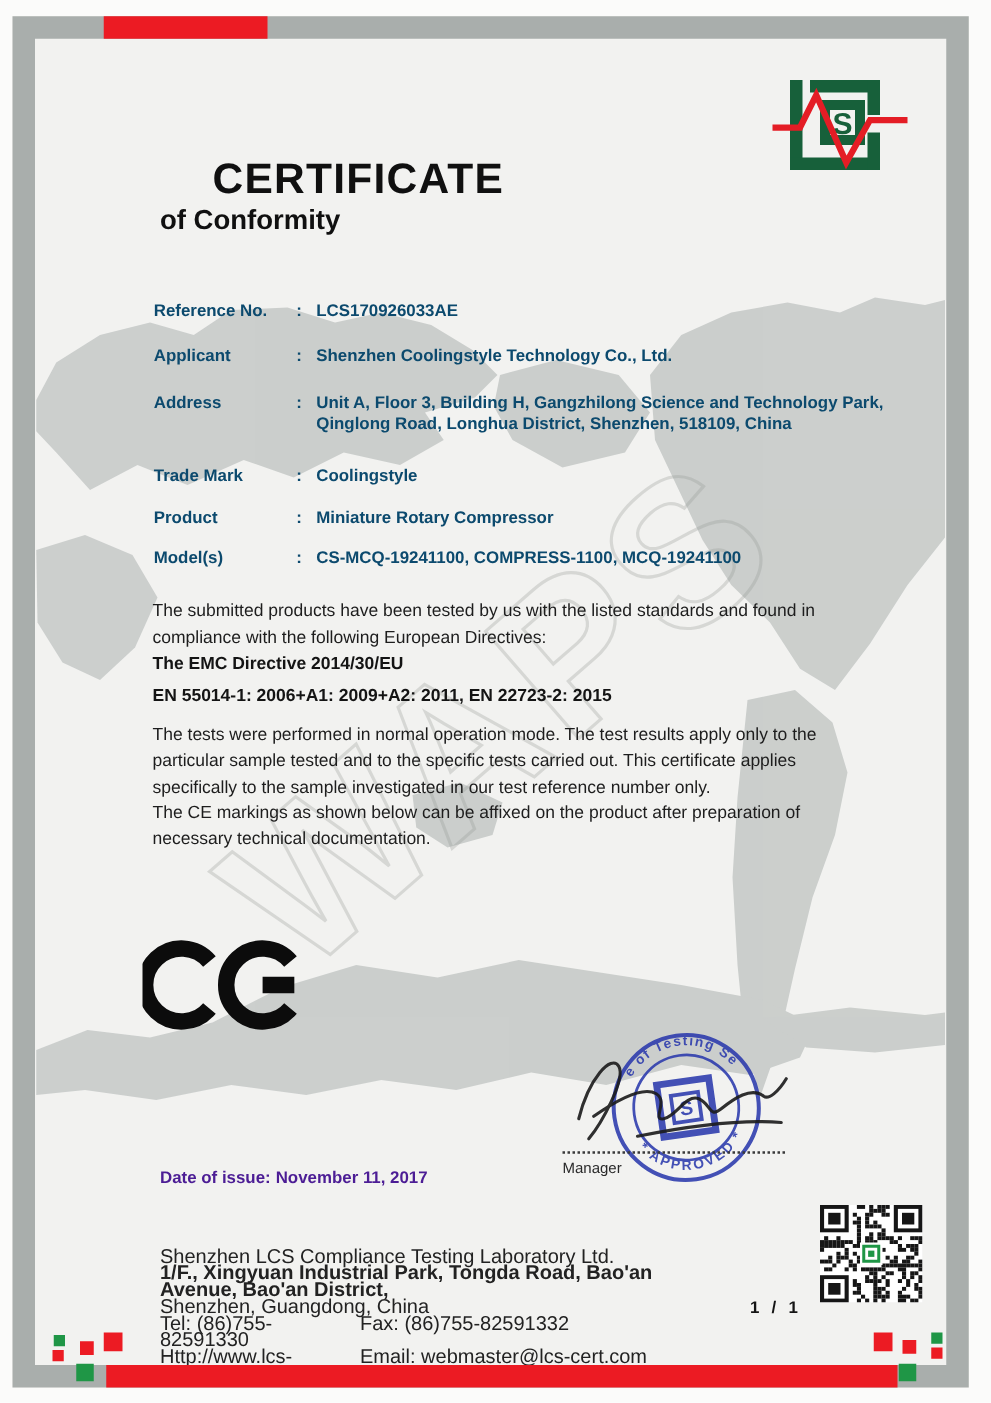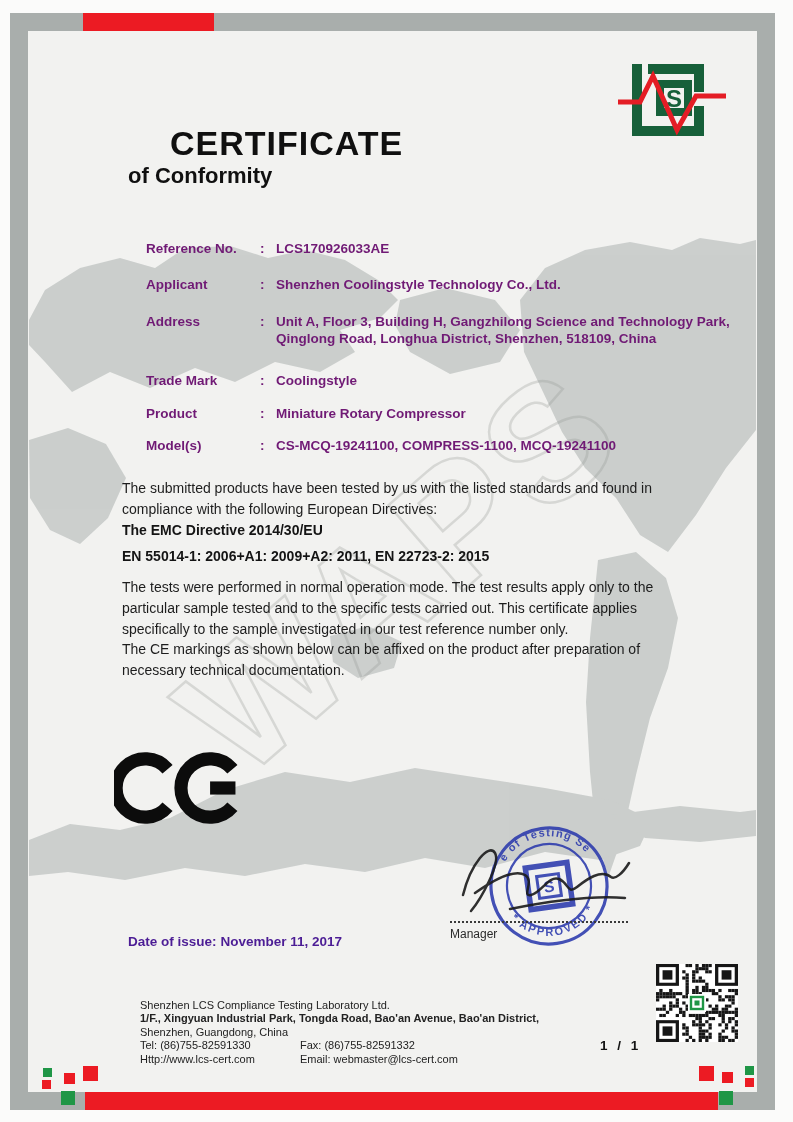--- a/index.html
+++ b/index.html
@@ -27,21 +27,21 @@
   .sq { position:absolute; z-index:4; }
   .sq.red { background:#ec1b23; } .sq.green { background:#1f9646; }
 
   
   .lcs-logo { position:absolute; left:616px; top:56px; z-index:2; }
   .title { position:absolute; left:126px; top:124px; z-index:2; font-size:34px; font-weight:700; letter-spacing:1px; color:#101010;margin-left:44px; }
   .subtitle { position:absolute; left:128px; top:163px; z-index:2; font-size:22px; font-weight:700; color:#101010; }
 
   
   .row { position:absolute; left:123px; width:600px; display:flex; z-index:2;
-         font-size:13.5px; font-weight:700; line-height:17px; color:#701a75;margin-left:23px; }
+         font-size:13.5px; font-weight:700; line-height:17px; color:#0c4a6e; }
   .row .lab { width:114px; flex:none; }
   .row .col { width:16px; flex:none; }
   .row .val { max-width:462px; }
 
   
   .para { position:absolute; left:122px; width:550px; z-index:2; font-size:14px; line-height:21px; color:#1d1d1d; }
   .para.bold { font-weight:700; color:#141414; }
 
   
   .ce { position:absolute; left:114px; top:741px; z-index:2; }
@@ -50,21 +50,21 @@
   .date-line .v { margin-left:4px; }
 
   
   .stamp { position:absolute; left:487px; top:824px; z-index:5; transform:rotate(-8deg); opacity:.88; }
   .signature { position:absolute; left:455px; top:835px; z-index:6; opacity:.9; }
   .sig-dots { position:absolute; left:450px; top:921px; width:178px; border-bottom:2px dotted #3a3a3a; z-index:6; }
   .sig-title { position:absolute; left:450px; top:927px; width:178px; z-index:4;
                font-size:12px; color:#2a2a2a; }
 
   
-  .footer { position:absolute; left:128px; top:999px; width:440px; z-index:2; font-size:11px; line-height:13.4px; color:#222;margin-left:12px; }
+  .footer { position:absolute; left:128px; top:999px; width:440px; z-index:2; font-size:16px; line-height:13.4px; color:#222; }
   .footer .b { font-weight:700; }
   .f2col { display:flex; } .f2col .c1 { width:160px; flex:none; }
 
   .qr { position:absolute; left:656px; top:964px; z-index:2; }
   .page-num { position:absolute; left:600px; top:1038px; z-index:2; font-size:13.5px; font-weight:700; letter-spacing:3px; color:#141414; }
 </style>
 </head>
 <body>
 
 <div class="page">

